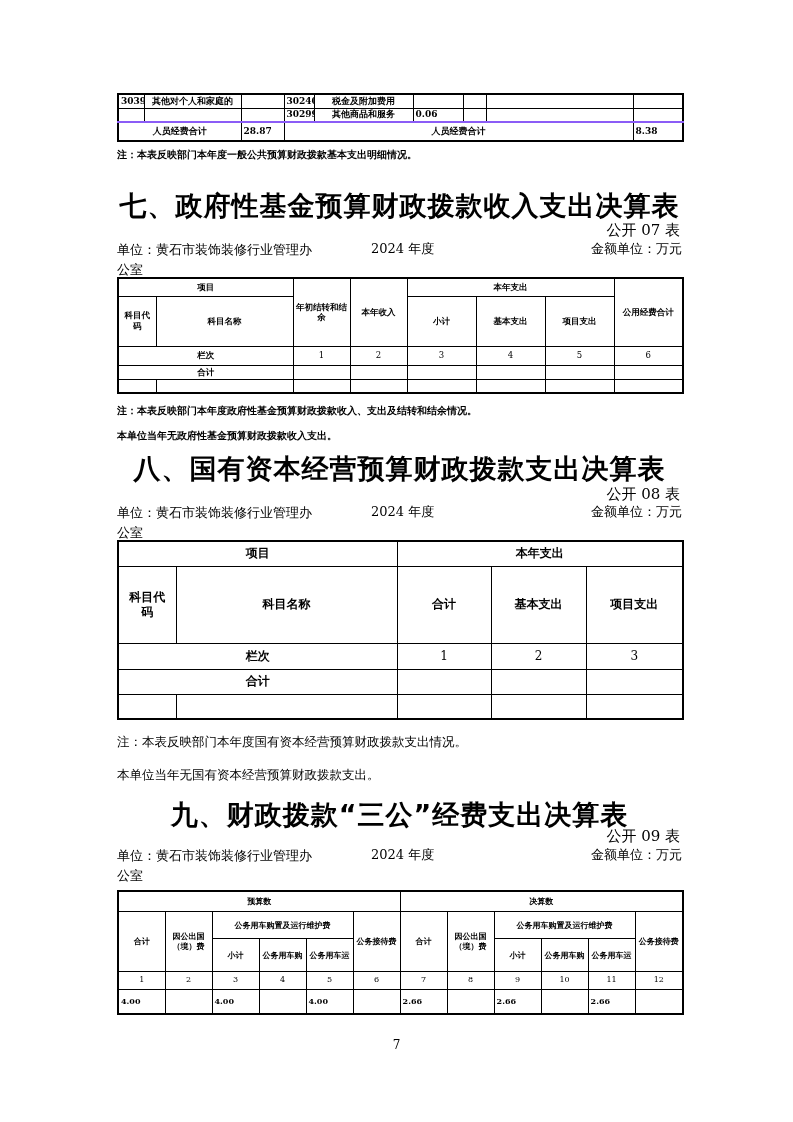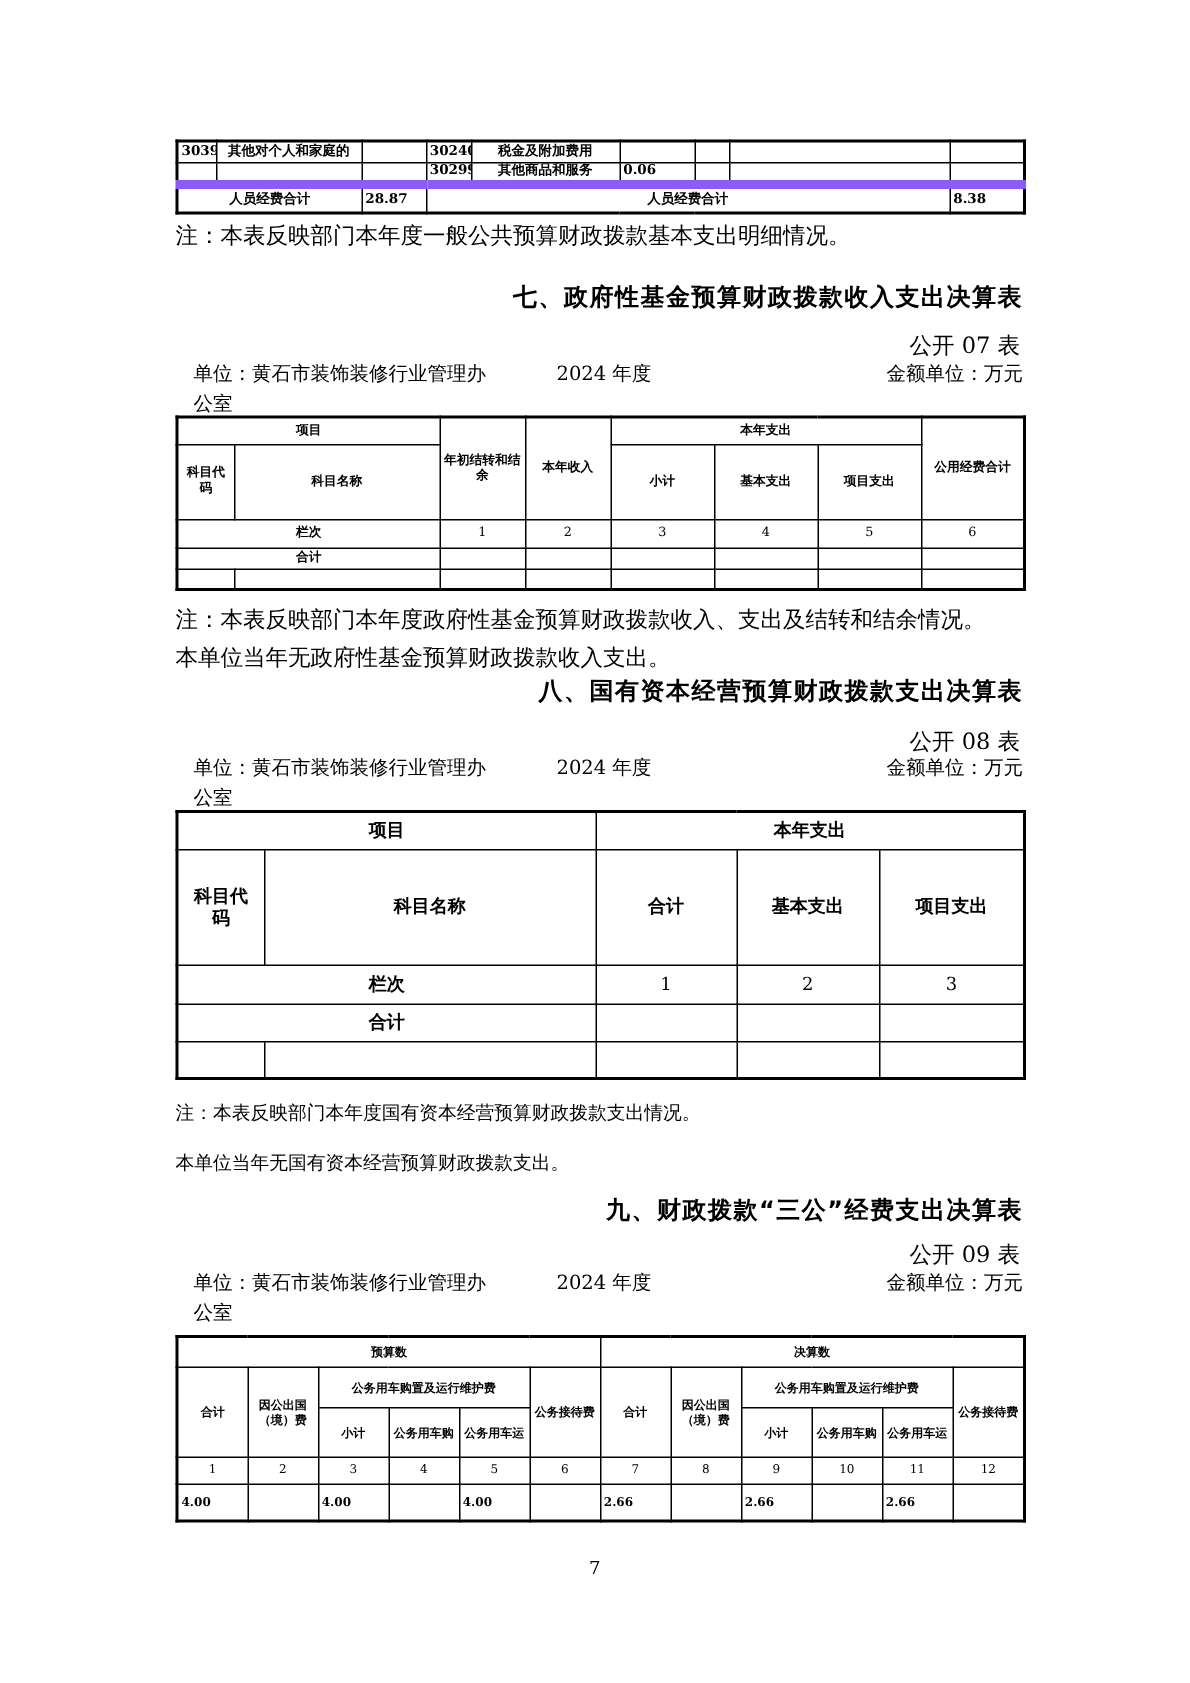--- a/index.html
+++ b/index.html
@@ -14,32 +14,32 @@
   table { border-collapse:collapse; table-layout:fixed; width:565px; position:absolute; left:0; background:#fff; }
   table { border:2px solid #000; }
   td { border:1px solid #000; text-align:center; vertical-align:middle; overflow:hidden; padding:0 2px; font-weight:bold; line-height:1.25; }
   td.num { text-align:left; padding-right:4px; }
   tr.numrow td { font-weight:normal; }
 
   
   .t-top { top:93px; font-size:9px; }
   .t-top tr { height:14px; }
   .t-top tr.total-row { height:19px; }
-  .t-top tr.total-row td { border-top:6px solid #8b5cf6; }
-
-  
-  .sec-title { position:absolute; left:0; width:565px; text-align:right;
-    font-family:"DejaVu Sans","Liberation Sans",sans-serif; font-size:16px; font-weight:bold; letter-spacing:1px; }
+  .t-top tr.total-row td { border-top:2px solid #8b5cf6; }
+
+  
+  .sec-title { position:absolute; left:0; width:565px; text-align:center;
+    font-family:"DejaVu Sans","Liberation Sans",sans-serif; font-size:27px; font-weight:bold; letter-spacing:1px; }
   .code-line { position:absolute; right:2px; font-size:15px; }
   .meta { position:absolute; left:0; width:565px; height:42px; font-size:13px; }
-  .meta .unit { position:absolute; left:0; top:0; width:200px; line-height:20px;margin-left:12px; }
+  .meta .unit { position:absolute; left:0; top:0; width:200px; line-height:20px; }
   .meta .year { position:absolute; left:254px; top:0; }
   .meta .aunit { position:absolute; right:0; top:0; }
 
-  .note-sm { position:absolute; left:0; font-size:15px; font-weight:normal; }
+  .note-sm { position:absolute; left:0; font-size:10px; font-weight:bold; }
   .note-lg { position:absolute; left:0; font-size:12.5px; }
 
   
   .t7 { top:277px; font-size:8.5px; }
   .t7 tr.h1 { height:18px; }
   .t7 tr.h2 { height:50px; }
   .t7 tr.hn { height:19px; }
   .t7 tr.hc { height:14px; }
   .t7 tr.he { height:14px; }
 

